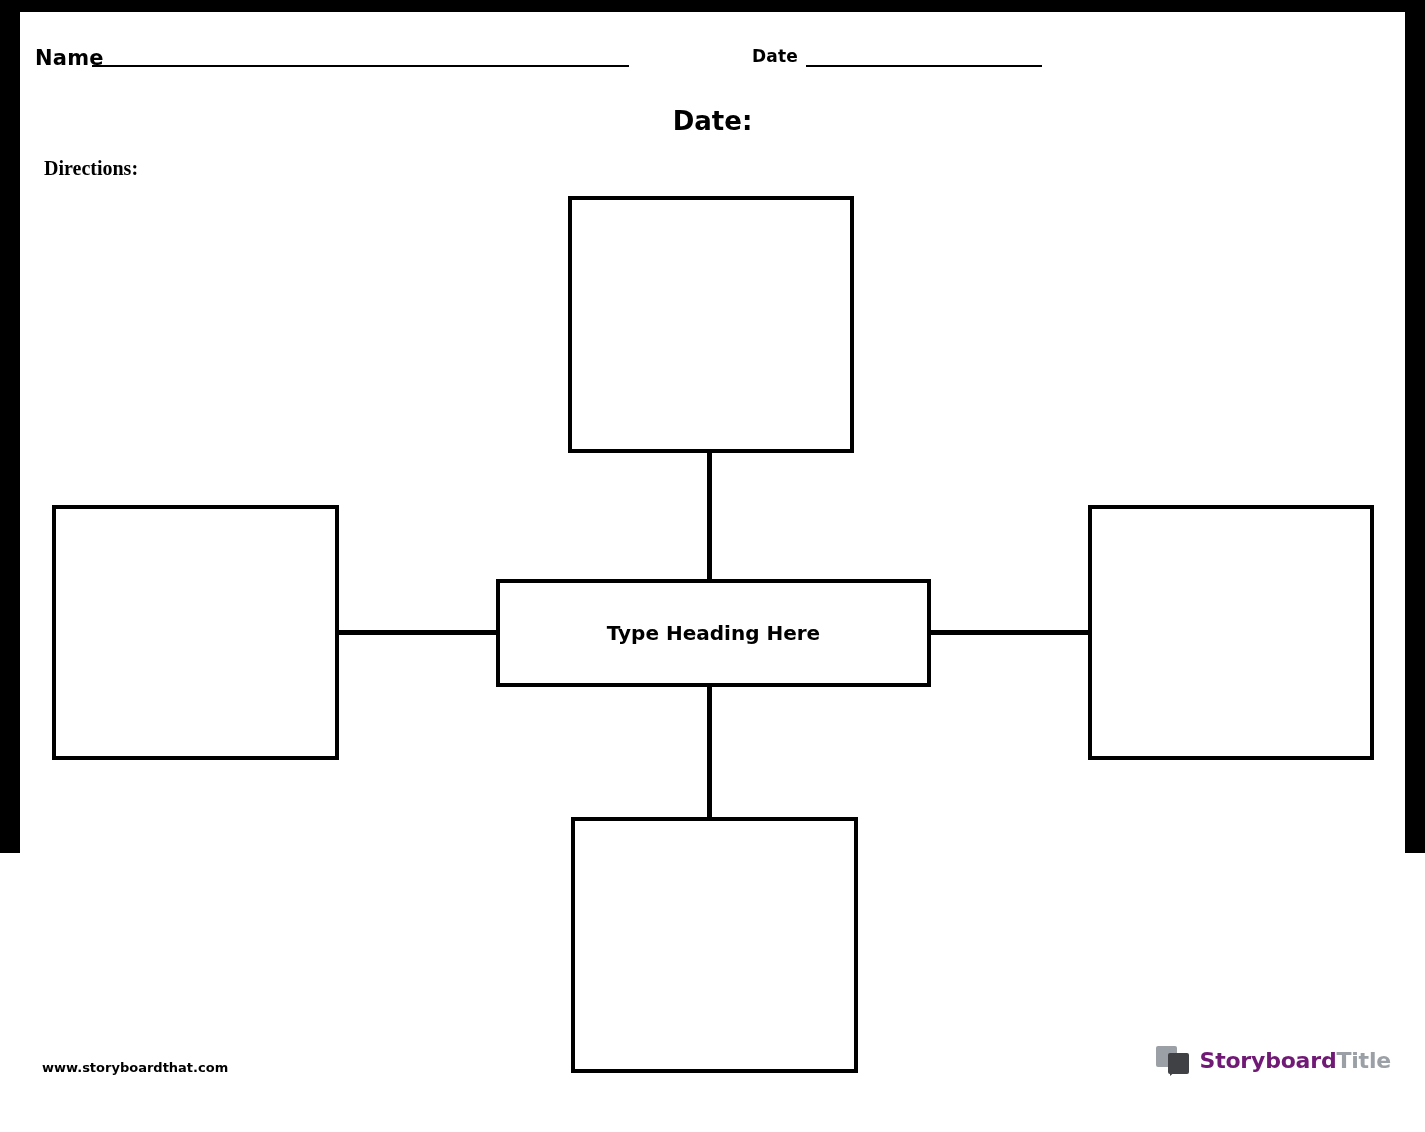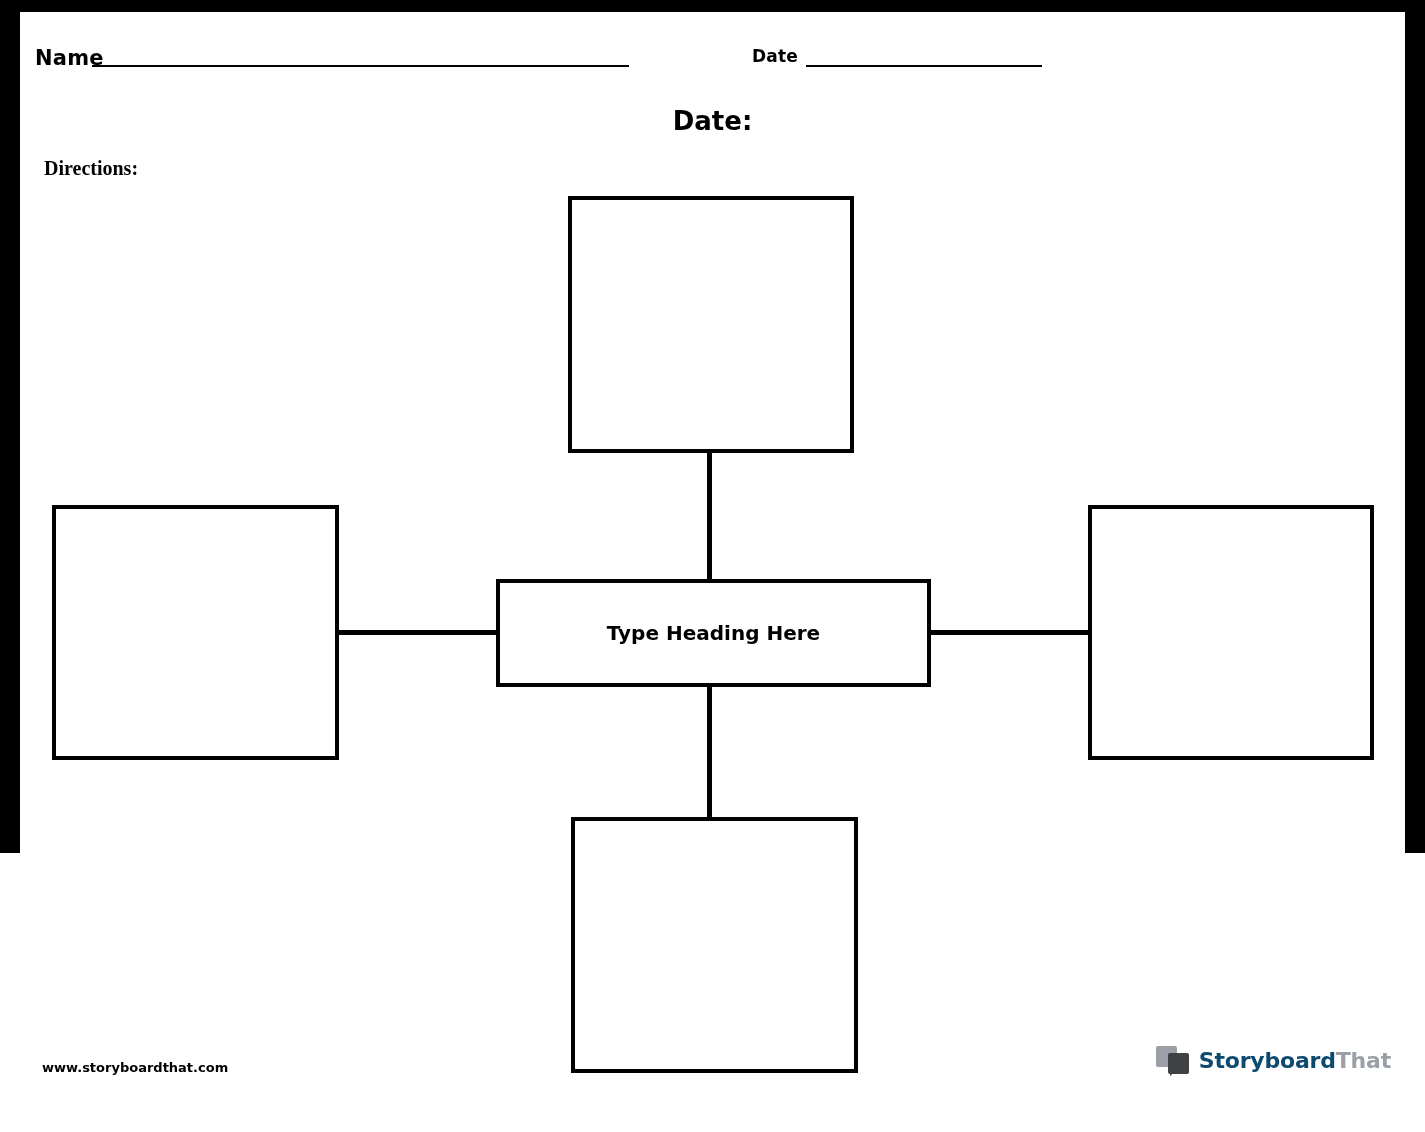--- a/index.html
+++ b/index.html
@@ -209,21 +209,21 @@
     width: 0;
     height: 0;
     border-left: 7px solid #3f4145;
     border-bottom: 6px solid transparent;
   }
   .brand-text {
     font-size: 22px;
     font-weight: bold;
     letter-spacing: -.2px;
   }
-  .brand-text .dark { color: #0c4a6e; margin-top: 8px; }
+  .brand-text .dark { color: #701a75; margin-top: 8px; }
   .brand-text .light { color: #9aa0a6; }
 </style>
 </head>
 <body>
 
 <div id="page">
   <div id="sheet">
 
     <div class="name-label">Name</div>
     <div class="name-rule"></div>
@@ -262,18 +262,18 @@
 
     <div class="site-url">www.storyboardthat.com</div>
 
     <div class="brand">
       <span class="brand-icon">
         <span class="sq-a"></span>
         <span class="sq-b"></span>
         <span class="tail"></span>
       </span>
       <span class="brand-text">
-        <span class="dark">Storyboard</span><span class="light">That</span>
+        <span class="dark">Storyboard</span><span class="light">Title</span>
       </span>
     </div>
 
   </div>
 </div>
 
 </body></html>

